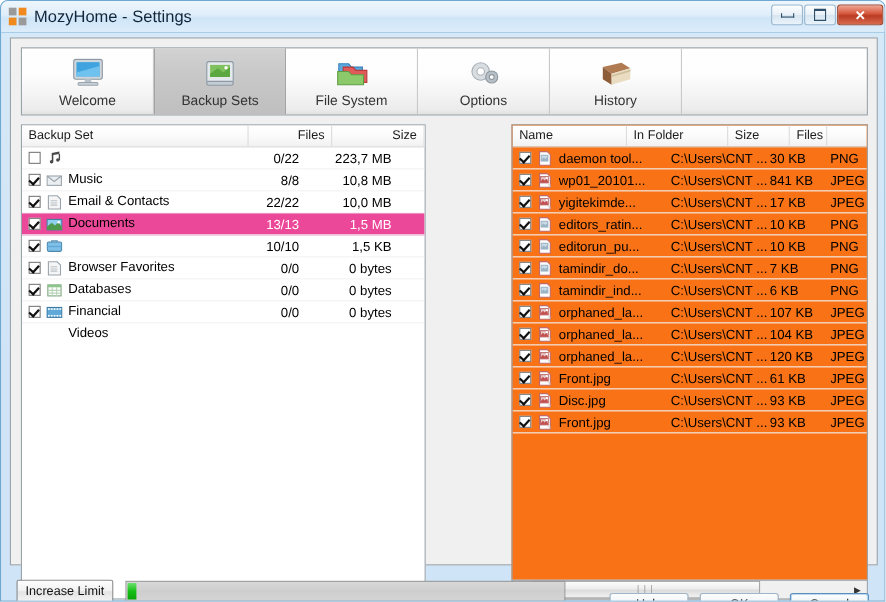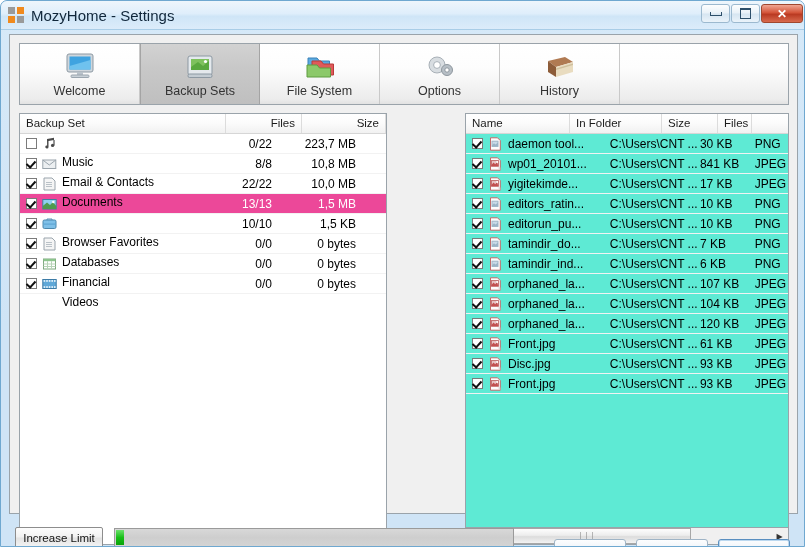--- a/index.html
+++ b/index.html
@@ -87,21 +87,21 @@
   .tabfill{flex:1;}
 
   
   .lpanel{
     position:absolute;left:9px;top:78px;width:368px;height:432px;
     background:#ffffff;border:1px solid #9aa3aa;box-sizing:border-box;
     overflow:hidden;
   }
   .rpanel{
     position:absolute;left:455px;top:78px;width:324px;height:432px;
-    background:#5eead4;border:1px solid #9aa3aa;box-sizing:border-box;
+    background:#f97316;border:1px solid #9aa3aa;box-sizing:border-box;
     overflow:hidden;
   }
   .hdr{
     height:19px;display:flex;align-items:center;
     background:linear-gradient(180deg,#ffffff 0%,#fbfbfb 50%,#f1f1f1 100%);
     border-bottom:1px solid #d6d6d6;
     font-size:11.5px;color:#1b1b1b;
   }
   .hdr .hc{
     height:19px;line-height:19px;box-sizing:border-box;

